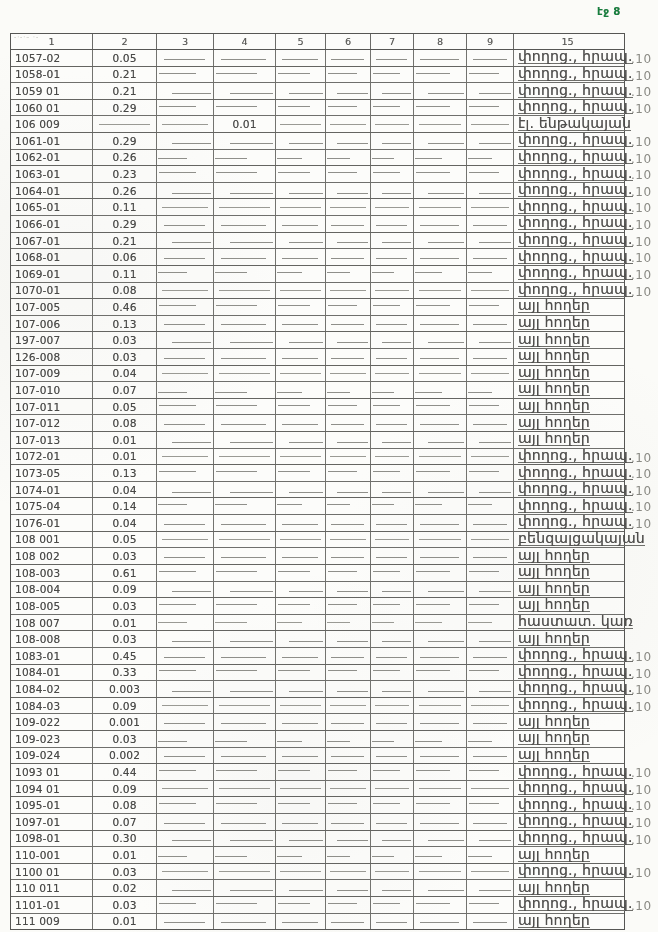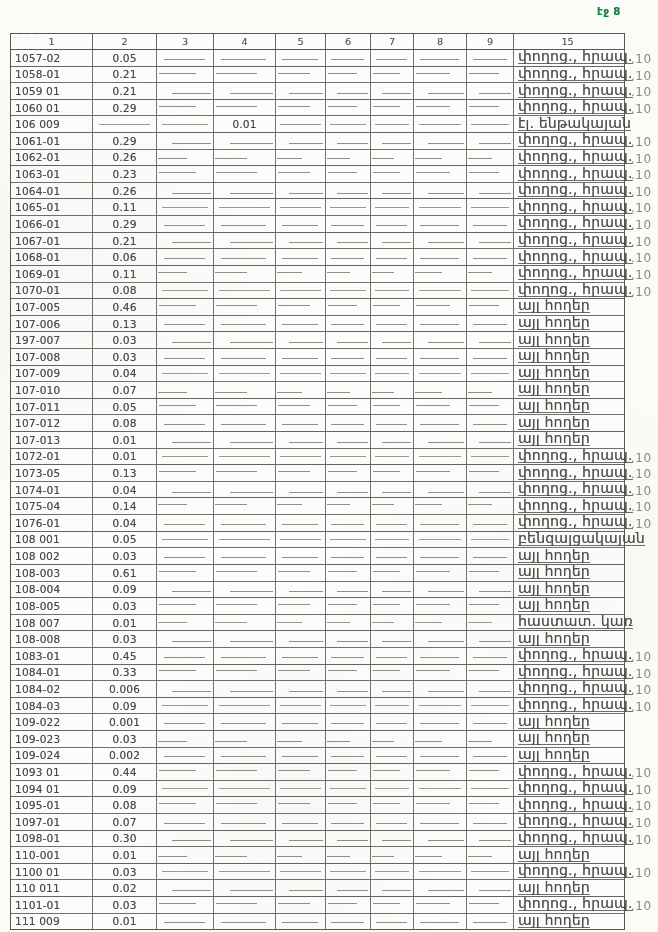--- a/index.html
+++ b/index.html
@@ -378,21 +378,21 @@
     <div class="cell c6 empty"></div>
     <div class="cell c7 empty"></div>
     <div class="cell c8 empty"></div>
     <div class="cell c9 empty"></div>
     <div class="cell c10">
           <span>այլ հողեր</span>
         </div>
 
   </div>
       <div class="row">
-    <div class="cell c1">107-008</div>
+    <div class="cell c1">126-008</div>
     <div class="cell c2">0.03</div>
     <div class="cell c3 empty"></div>
     <div class="cell c4 empty"></div>
     <div class="cell c5 empty"></div>
     <div class="cell c6 empty"></div>
     <div class="cell c7 empty"></div>
     <div class="cell c8 empty"></div>
     <div class="cell c9 empty"></div>
     <div class="cell c10">
           <span>այլ հողեր</span>
@@ -679,21 +679,21 @@
     <div class="cell c7 empty"></div>
     <div class="cell c8 empty"></div>
     <div class="cell c9 empty"></div>
     <div class="cell c10">
           <span>փողոց., հրապ.</span>
         </div>
     <span class="margin-mark">.10</span>
   </div>
       <div class="row">
     <div class="cell c1">1084-02</div>
-    <div class="cell c2">0.006</div>
+    <div class="cell c2">0.003</div>
     <div class="cell c3 empty"></div>
     <div class="cell c4 empty"></div>
     <div class="cell c5 empty"></div>
     <div class="cell c6 empty"></div>
     <div class="cell c7 empty"></div>
     <div class="cell c8 empty"></div>
     <div class="cell c9 empty"></div>
     <div class="cell c10">
           <span>փողոց., հրապ.</span>
         </div>

